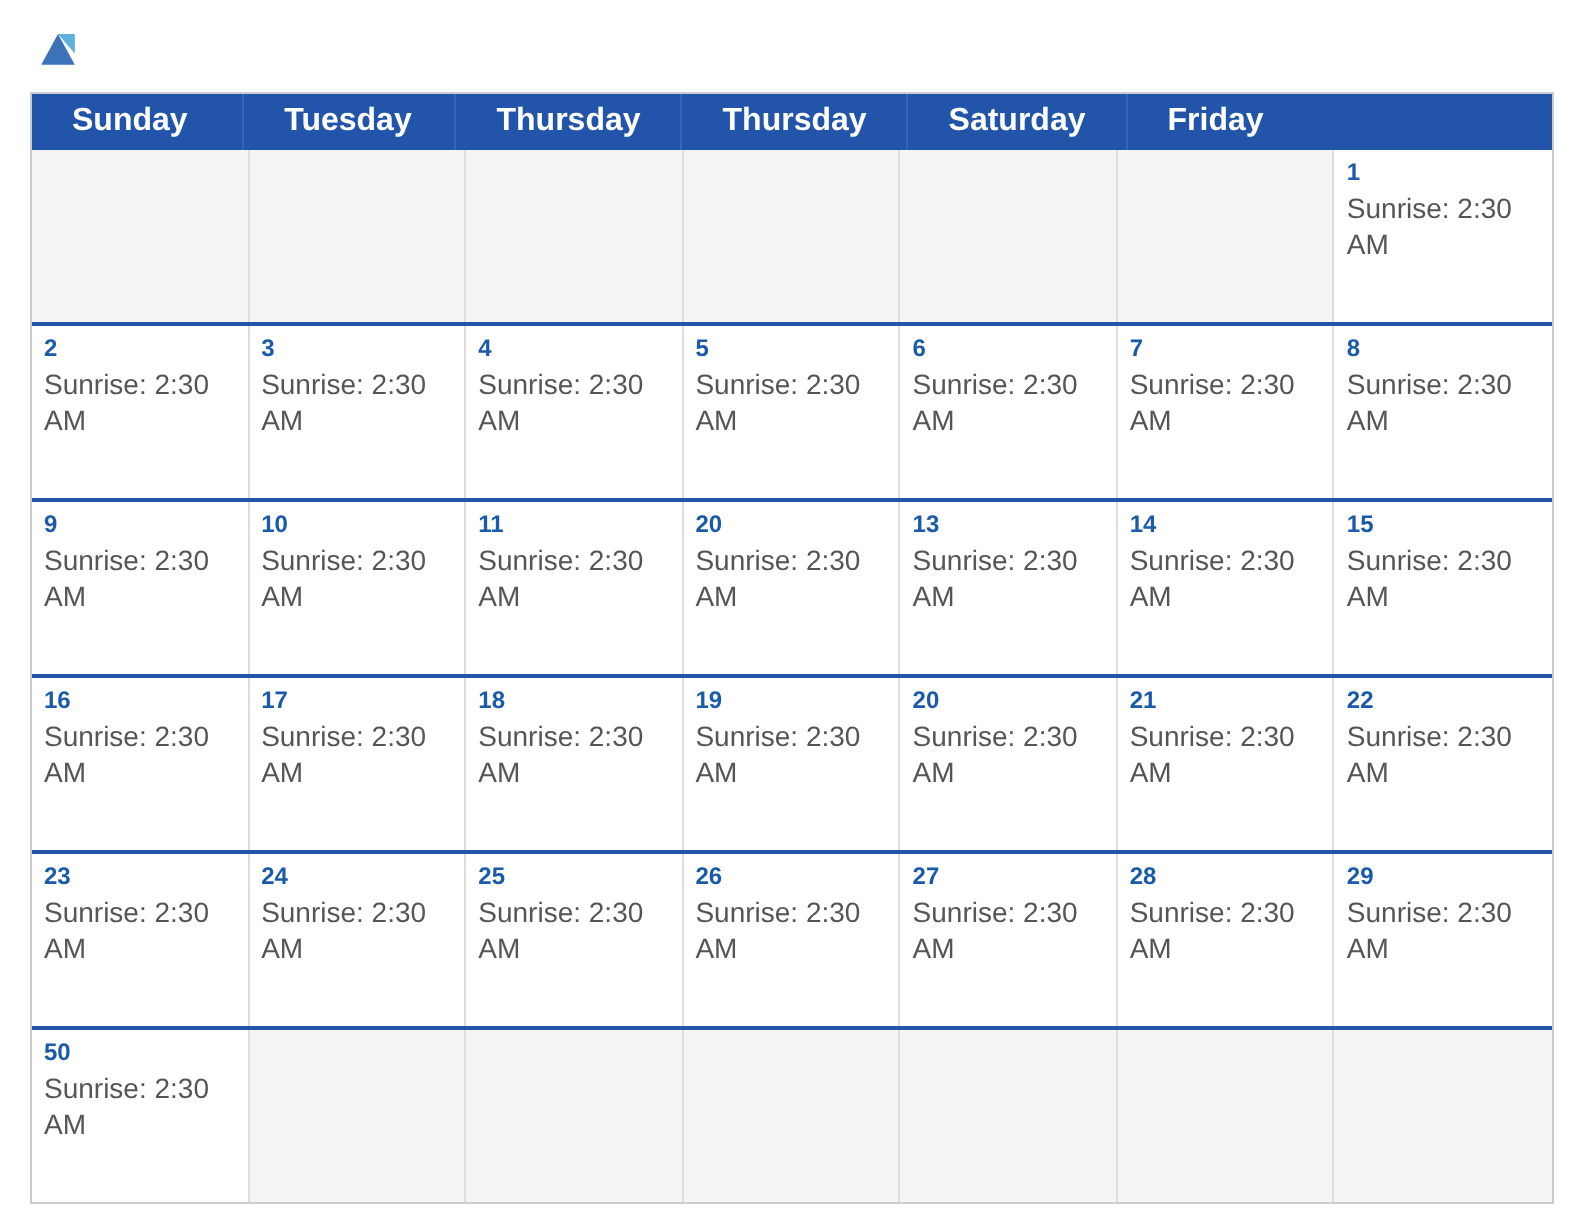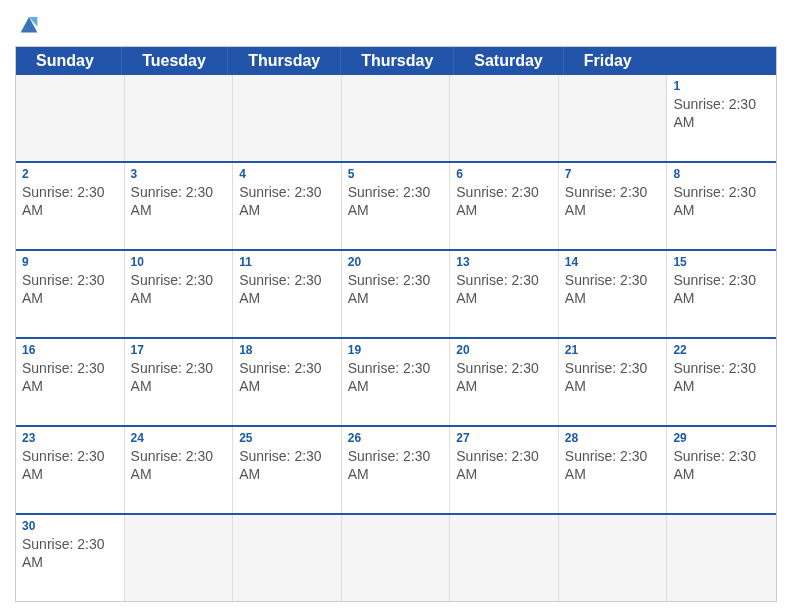--- a/index.html
+++ b/index.html
@@ -267,21 +267,21 @@
             <div class="day-num">28</div>
             <div class="day-info">Sunrise: 2:30 AM</div>
           </div>
           <div class="cal-cell">
             <div class="day-num">29</div>
             <div class="day-info">Sunrise: 2:30 AM</div>
           </div>
         </div>
         <div class="cal-row">
           <div class="cal-cell">
-            <div class="day-num">30</div>
+            <div class="day-num">50</div>
             <div class="day-info">Sunrise: 2:30 AM</div>
           </div>
           <div class="cal-cell empty"></div>
           <div class="cal-cell empty"></div>
           <div class="cal-cell empty"></div>
           <div class="cal-cell empty"></div>
           <div class="cal-cell empty"></div>
           <div class="cal-cell empty"></div>
         </div>
       </div>

